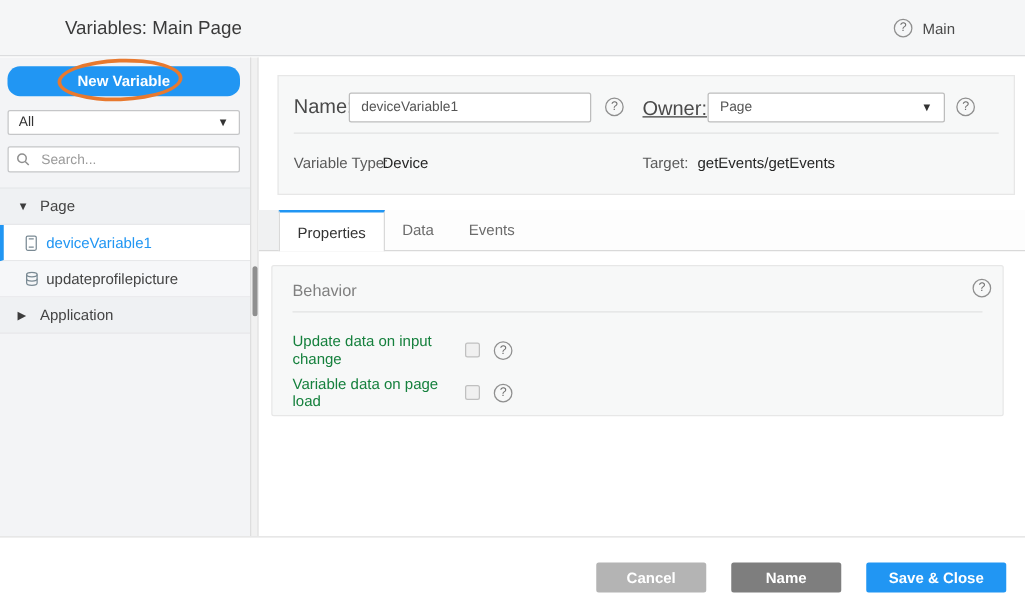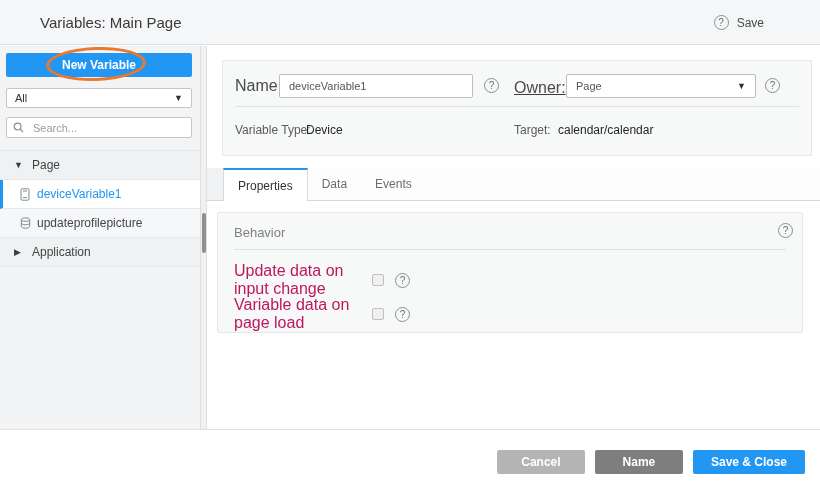--- a/index.html
+++ b/index.html
@@ -9,21 +9,21 @@
     position: relative;
     background: #ffffff;
     overflow: hidden;
     color: #3c3c3c;
   }
 
   
   .header {
     position: absolute; left: 0; top: 0; width: 820px; height: 45px;
     background: #f5f6f7; border-bottom: 1px solid #dcdddf;
-    display: flex; align-items: center;
+    display: flex; align-items: center; padding-left: 12px;
   }
   .header-title { font-size: 15px; color: #3a3a3a; margin-left: 40px; }
   .header-help {
     position: absolute; right: 56px; top: 0; height: 45px;
     display: flex; align-items: center; gap: 8px; cursor: pointer;
   }
   .header-help-label { font-size: 12px; color: #4a4a4a; }
 
   .help-circle {
     display: inline-flex; align-items: center; justify-content: center;
@@ -32,21 +32,21 @@
   }
 
   
   .sidebar {
     position: absolute; left: 0; top: 46px; width: 200px; height: 383px;
     background: #f3f4f6;
   }
   .btn-new-variable {
     position: absolute; left: 6px; top: 7px; width: 186px; height: 24px;
     background: #2196f3; color: #fff; font-weight: bold; font-size: 12px;
-    border: none; border-radius: 2px; cursor: pointer;
+    border: none; border-radius: 10px; cursor: pointer;
     display: flex; align-items: center; justify-content: center;
     font-family: "Liberation Sans", sans-serif;
   }
   .select-box {
     position: absolute; left: 6px; width: 186px; height: 20px;
     background: #fff; border: 1px solid #c5c6c8; border-radius: 2px;
     display: flex; align-items: center; font-size: 11px; color: #333;
     padding: 0 8px; cursor: pointer;
   }
   .filter-select { top: 42px; }
@@ -140,32 +140,32 @@
   .behavior-panel {
     position: absolute; left: 10px; top: 166px; width: 586px; height: 121px;
     background: #f7f8f8; border: 1px solid #e7e7e7; border-radius: 2px;
   }
   .behavior-title { position: absolute; left: 16px; top: 12px; font-size: 13px; color: #808080; }
   .behavior-help { position: absolute; right: 9px; top: 10px; }
   .behavior-divider { position: absolute; left: 16px; right: 16px; top: 36px; border-top: 1px solid #e2e2e2; }
   .prop-row { position: absolute; left: 16px; right: 16px; height: 16px; display: flex; align-items: center; }
   .prop-row-1 { top: 59px; }
   .prop-row-2 { top: 93px; }
-  .prop-label { font-size: 16px; color: #be185d; width: 138px; }
+  .prop-label { font-size: 12px; color: #15803d; width: 138px; }
   .checkbox {
     width: 12px; height: 12px; border: 1px solid #c0c0c0; border-radius: 2px;
     background: #f0f0f0; margin-right: 11px; cursor: pointer; flex: 0 0 auto;
   }
 
   
   .footer {
     position: absolute; left: 0; top: 429px; width: 820px; height: 57px;
     background: #fff; border-top: 1px solid #e0e0e0;
     display: flex; justify-content: flex-end; align-items: flex-start;
-    gap: 10px; padding: 20px 15px 0 0;
+    gap: 20px; padding: 20px 15px 0 0;
   }
   .btn {
     height: 24px; border: none; border-radius: 2px; color: #fff;
     font-weight: bold; font-size: 12px; cursor: pointer;
     font-family: "Liberation Sans", sans-serif; padding: 0 18px; min-width: 88px;
   }
   .btn-cancel { background: #b4b4b4; }
   .btn-save { background: #7e7e7e; }
   .btn-save-close { background: #2196f3; min-width: 90px; }
 
@@ -176,21 +176,21 @@
     transform: rotate(-2deg); pointer-events: none; z-index: 50;
   }
 </style>
 </head>
 <body>
 
 <div class="header">
   <div class="header-title">Variables: Main Page</div>
   <div class="header-help">
     <span class="help-circle">?</span>
-    <span class="header-help-label">Save</span>
+    <span class="header-help-label">Main</span>
   </div>
 </div>
 
 <div class="sidebar">
   <button class="btn-new-variable">New Variable</button>
 
   <div class="select-box filter-select">
     <span>All</span>
     <span class="select-arrow">▼</span>
   </div>
@@ -260,21 +260,21 @@
         <span>Page</span>
         <span class="select-arrow">▼</span>
       </div>
       <span class="help-circle owner-help">?</span>
     </div>
     <div class="info-divider"></div>
     <div class="type-row">
       <span class="muted-label">Variable Type:</span>
       <span class="value-text vt-value">Device</span>
       <span class="muted-label target-label">Target:</span>
-      <span class="value-text target-value">calendar/calendar</span>
+      <span class="value-text target-value">getEvents/getEvents</span>
     </div>
   </div>
 
   <div class="tabstrip">
     <div class="tab-lead"></div>
     <div class="tab active">
       <span>Properties</span>
     </div>
     <div class="tab">
       <span>Data</span>

